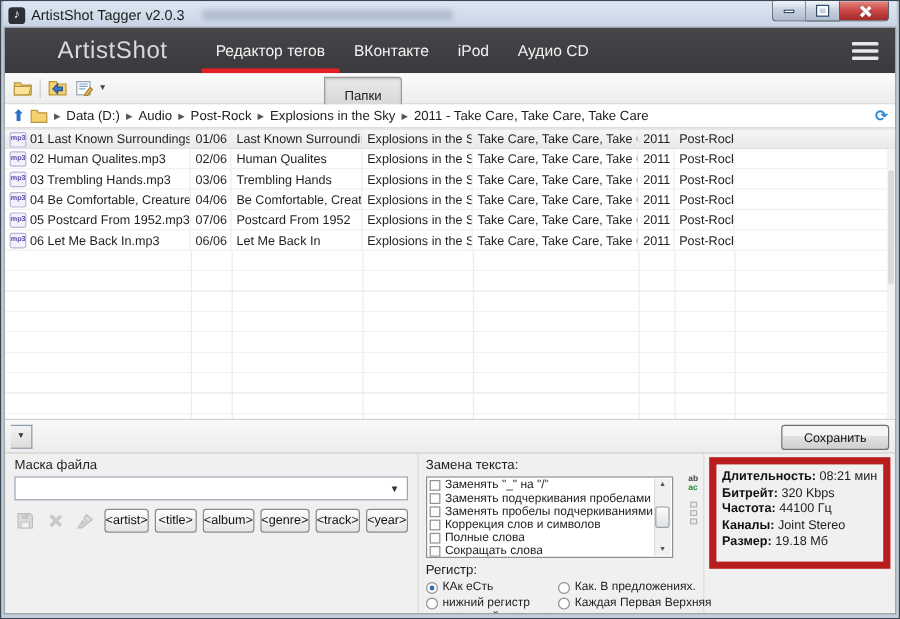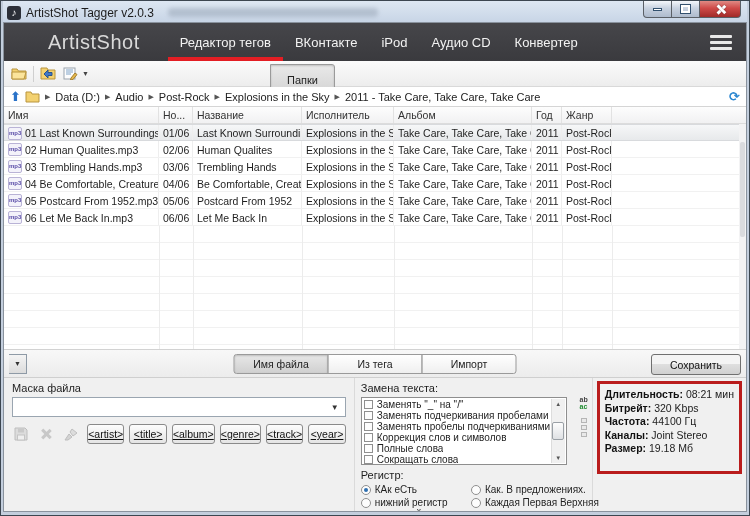--- a/index.html
+++ b/index.html
@@ -93,21 +93,21 @@
   .bottom { height:133px; display:flex; background:#f0f0f0; font-size:10.5px; color:#1e1e1e; }
   .mask-panel { width:378px; border-right:1px solid #dadada; padding:4px 8px; }
   .panel-label { font-size:11px; margin-bottom:3px; }
   .mask-combo { height:20px; border:1px solid #9aa5b0; background:#fff; display:flex; align-items:center; justify-content:flex-end; padding-right:6px; }
   .mask-combo .arr { font-size:8px; color:#333; }
   .mask-tools { display:flex; align-items:center; margin-top:7px; }
   .dis-ico { width:18px; height:16px; margin-right:7px; display:flex; align-items:center; justify-content:center; opacity:.85; }
   .x-gray { position:relative; width:12px; height:12px; }
   .x-gray::before,.x-gray::after { content:""; position:absolute; left:5px; top:0; width:2.5px; height:12px; background:#c2c2c2; }
   .x-gray::before{transform:rotate(45deg);} .x-gray::after{transform:rotate(-45deg);}
-  .tagbtn { height:20px; flex:1; margin-right:5px; font-size:10.5px; font-family:inherit; color:#111; border:1px solid #8a8a8a; border-radius:3px; background:linear-gradient(#fdfdfd,#e4e4e4); cursor:default;text-decoration:underline; }
+  .tagbtn { height:20px; flex:1; margin-right:5px; font-size:10.5px; font-family:inherit; color:#111; border:1px solid #8a8a8a; border-radius:3px; background:linear-gradient(#fdfdfd,#e4e4e4); cursor:default; }
   .tagbtn:last-child { margin-right:0; }
 
   .replace-panel { width:238px; border-right:1px solid #dadada; padding:4px 0 0 6px; position:relative; }
   .chk-list { width:206px; height:68px; border:1px solid #8e8e8e; background:#fff; overflow:hidden; position:relative; padding:1px 16px 0 2px; }
   .chk-row { display:flex; align-items:center; height:11px; margin-bottom:0; white-space:nowrap; }
   .cb { flex:0 0 auto; width:9px; height:9px; border:1px solid #8f8f8f; background:#fdfdfd; margin-right:4px; }
   .chk-label { font-size:10px; overflow:hidden; }
   .list-scroll { position:absolute; top:1px; right:1px; bottom:1px; width:14px; background:#f0f0f0; border-left:1px solid #dcdcdc; font-size:6px; color:#555; display:flex; flex-direction:column; align-items:center; justify-content:space-between; padding:2px 0; }
   .list-thumb { width:12px; height:18px; border:1px solid #9aa0a6; background:linear-gradient(#fdfdfd,#dfe1e4); border-radius:2px; }
   .side-icons { position:absolute; top:18px; right:4px; display:flex; flex-direction:column; align-items:center; }
@@ -119,21 +119,21 @@
   .case-label { margin-top:4px; font-size:11px; }
   .case-cols { display:flex; margin-top:2px; }
   .case-col { display:flex; flex-direction:column; }
   .case-col.c1 { width:118px; }
   .radio-row { display:flex; align-items:center; height:13px; white-space:nowrap; }
   .rb { flex:0 0 auto; width:10px; height:10px; border:1px solid #8f8f8f; border-radius:50%; background:#fdfdfd; margin-right:4px; position:relative; }
   .radio-row.selected .rb::after { content:""; position:absolute; left:2px; top:2px; width:4px; height:4px; border-radius:50%; background:#2f6fb0; }
   .radio-label { font-size:10px; }
 
   .info-panel { flex:1; padding:3px 4px; }
-  .info-box { border:3px solid #b91c1c; background:#f0f0f0; height:93px; padding:4px 5px; }
+  .info-box { border:6px solid #b91c1c; background:#f0f0f0; height:93px; padding:4px 5px; }
   .info-row { font-size:10.5px; line-height:13.5px; white-space:nowrap; }
   .info-label { font-weight:bold; color:#111; }
   .info-value { color:#222; }
 
   svg { display:block; }
 </style>
 </head>
 <body>
 
 <div class="window">
@@ -157,21 +157,20 @@
 
   <div class="app">
 
     <div class="menubar">
       <span class="logo">ArtistShot</span>
       <nav class="nav">
           <span class="nav-item active">Редактор тегов</span>
           <span class="nav-item">ВКонтакте</span>
           <span class="nav-item">iPod</span>
           <span class="nav-item">Аудио CD</span>
-          <span class="nav-item">Конвертер</span>
         </nav>
       <div class="hamburger">
           <i></i>
           <i></i>
           <i></i>
         </div>
     </div>
 
     <div class="toolbar">
       <span class="tool-ico">
@@ -224,30 +223,20 @@
           </span>
           <span class="crumb">
             <span class="sep">▶</span>
             <span class="crumb-label">2011 - Take Care, Take Care, Take Care</span>
           </span>
         </span>
       <span class="refresh-icon">⟳</span>
     </div>
 
     <div class="filetable">
-      <div class="thead">
-        <div class="th c-name">Имя</div>
-        <div class="th c-no">Но...</div>
-        <div class="th c-title">Название</div>
-        <div class="th c-artist">Исполнитель</div>
-        <div class="th c-album">Альбом</div>
-        <div class="th c-year">Год</div>
-        <div class="th c-genre">Жанр</div>
-        <div class="th c-rest"></div>
-      </div>
       <div>
           <div class="trow selected">
           <div class="td c-name">
               <span class="mp3-icon">mp3</span>
               <span>01 Last Known Surroundings.mp3</span>
             </div>
           <div class="td c-no">01/06</div>
           <div class="td c-title">Last Known Surroundings</div>
           <div class="td c-artist">Explosions in the Sky</div>
           <div class="td c-album">Take Care, Take Care, Take Care</div>
@@ -292,21 +281,21 @@
           <div class="td c-album">Take Care, Take Care, Take Care</div>
           <div class="td c-year">2011</div>
           <div class="td c-genre">Post-Rock</div>
           <div class="td c-rest"></div>
         </div>
           <div class="trow">
           <div class="td c-name">
               <span class="mp3-icon">mp3</span>
               <span>05 Postcard From 1952.mp3</span>
             </div>
-          <div class="td c-no">05/06</div>
+          <div class="td c-no">07/06</div>
           <div class="td c-title">Postcard From 1952</div>
           <div class="td c-artist">Explosions in the Sky</div>
           <div class="td c-album">Take Care, Take Care, Take Care</div>
           <div class="td c-year">2011</div>
           <div class="td c-genre">Post-Rock</div>
           <div class="td c-rest"></div>
         </div>
           <div class="trow">
           <div class="td c-name">
               <span class="mp3-icon">mp3</span>
@@ -324,25 +313,20 @@
       <div class="empty-rows"></div>
       <div class="table-scroll">
           <div class="table-thumb"></div>
         </div>
     </div>
 
     <div class="actionbar">
       <div class="mode-dd">
         <span class="arr">▼</span>
       </div>
-      <div class="ab-tabs">
-          <button class="abtab active">Имя файла</button>
-          <button class="abtab">Из тега</button>
-          <button class="abtab">Импорт</button>
-        </div>
       <button class="save-btn">Сохранить</button>
     </div>
 
     <div class="bottom">
 
       <div class="mask-panel">
         <div class="panel-label">Маска файла</div>
         <div class="mask-combo">
             <span class="arr">▼</span>
           </div>

